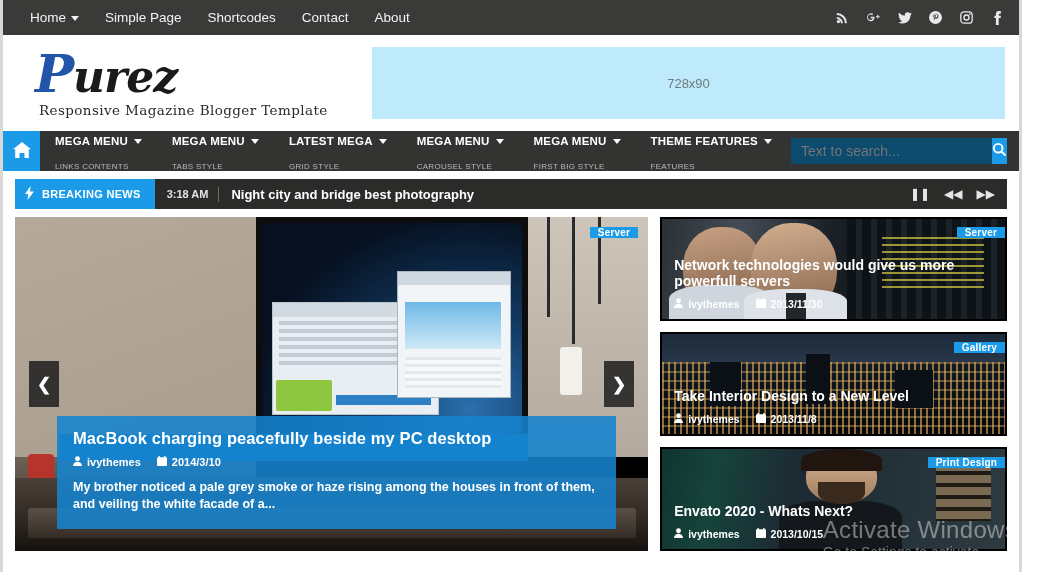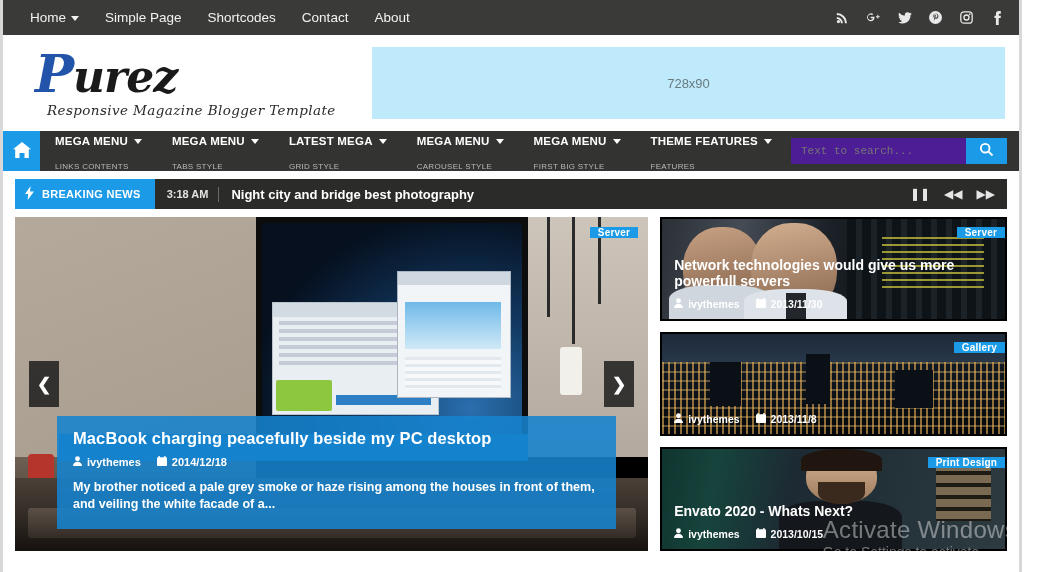--- a/index.html
+++ b/index.html
@@ -38,24 +38,23 @@
   
   .header { height:96px; background:#fff; display:flex; align-items:center;
             padding:0 14px; }
   .logo-wrap { width:355px; padding-left:18px; }
   .logo-main {
     font-family:"DejaVu Serif", serif; font-style:italic; font-weight:bold;
     font-size:44px; color:#1a1a1a; line-height:1; letter-spacing:-1px;
   }
   .logo-main .cap { color:#2255aa; font-size:52px; }
   .logo-sub {
-    font-family:"DejaVu Serif", serif; font-style:italic;
+    font-family:"DejaVu Serif", serif; 
     font-size:13.5px; color:#2a2a2a; letter-spacing:0.4px; margin-top:2px;
     padding-left:4px;
-    margin-left:8px;
   }
   .banner {
     flex:1; height:72px; background:#bfeafb; display:flex;
     align-items:center; justify-content:center; color:#6a7b80; font-size:13px;
   }
 
   
   .mainmenu {
     height:40px; background:#333331; display:flex; align-items:stretch;
     position:relative;
@@ -71,23 +70,23 @@
   .mitem .m1 { font-size:11.5px; font-weight:bold; letter-spacing:0.2px;
                white-space:nowrap; line-height:13px; }
   .mitem .m2 { font-size:8px; color:#b9b9b9; letter-spacing:0.3px;
                margin-top:3px; white-space:nowrap; }
   .mitem .caret-d { border-top-color:#fff; margin-left:6px; }
   .searchwrap {
     position:absolute; right:12px; top:7px; width:216px; height:26px;
     display:flex;
   }
   .searchwrap input {
-    flex:1; background:#4c1d95; border:none; outline:none;
-    color:#9a9a9a; font-size:11px; padding:0 10px;
-    font-family:Liberation Mono, monospace;
+    flex:1; background:#0c4a6e; border:none; outline:none;
+    color:#9a9a9a; font-size:14px; padding:0 10px;
+    font-family:Liberation Sans, sans-serif;
   }
   .searchbtn { width:41px; background:#1b9ae8; display:flex;
                align-items:center; justify-content:center; cursor:pointer; }
   .searchbtn svg { stroke:#fff; }
 
   
   .breaking {
     height:30px; margin:8px 12px 0 12px; background:#2b2b29;
     display:flex; align-items:center; position:relative;
   }
@@ -418,21 +417,21 @@
             <span>ivythemes</span>
           </span>
           <span>
             <i>
               <svg width="10" height="10" viewBox="0 0 11 11" fill="#fff">
                   <rect x="0" y="1.4" width="11" height="9.6" rx="1"></rect>
                   <rect x="1.6" y="0" width="1.5" height="2.8"></rect>
                   <rect x="7.9" y="0" width="1.5" height="2.8"></rect>
                 </svg>
             </i>
-            <span>2014/12/18</span>
+            <span>2014/3/10</span>
           </span>
         </div>
         <div class="cap-text">My brother noticed a pale grey smoke or haze rising among the houses in front of them, and veiling the white facade of a...</div>
       </div>
     </div>
 
     <div class="side">
 
       <div class="spost">
         <div class="art1">
@@ -467,20 +466,21 @@
 
       <div class="spost">
         <div class="art2">
           <div class="sky"></div>
           <div class="city"></div>
           <div class="tower" style="left:14%;bottom:28%;width:9%;height:44%;"></div>
           <div class="tower" style="left:42%;bottom:30%;width:7%;height:50%;"></div>
           <div class="tower" style="left:68%;bottom:26%;width:11%;height:38%;"></div>
         </div>
         <div class="badge">Gallery</div>
+        <div class="s-title">Take Interior Design to a New Level</div>
         <div class="s-meta">
           <span>
             <i><svg width="9" height="10" viewBox="0 0 10 11" fill="#fff">
                   <circle cx="5" cy="3" r="2.7"></circle>
                   <path d="M0 11c0-2.8 2.2-4.6 5-4.6s5 1.8 5 4.6z"></path>
                 </svg></i>
             <span>ivythemes</span>
           </span>
           <span>
             <i><svg width="10" height="10" viewBox="0 0 11 11" fill="#fff">

